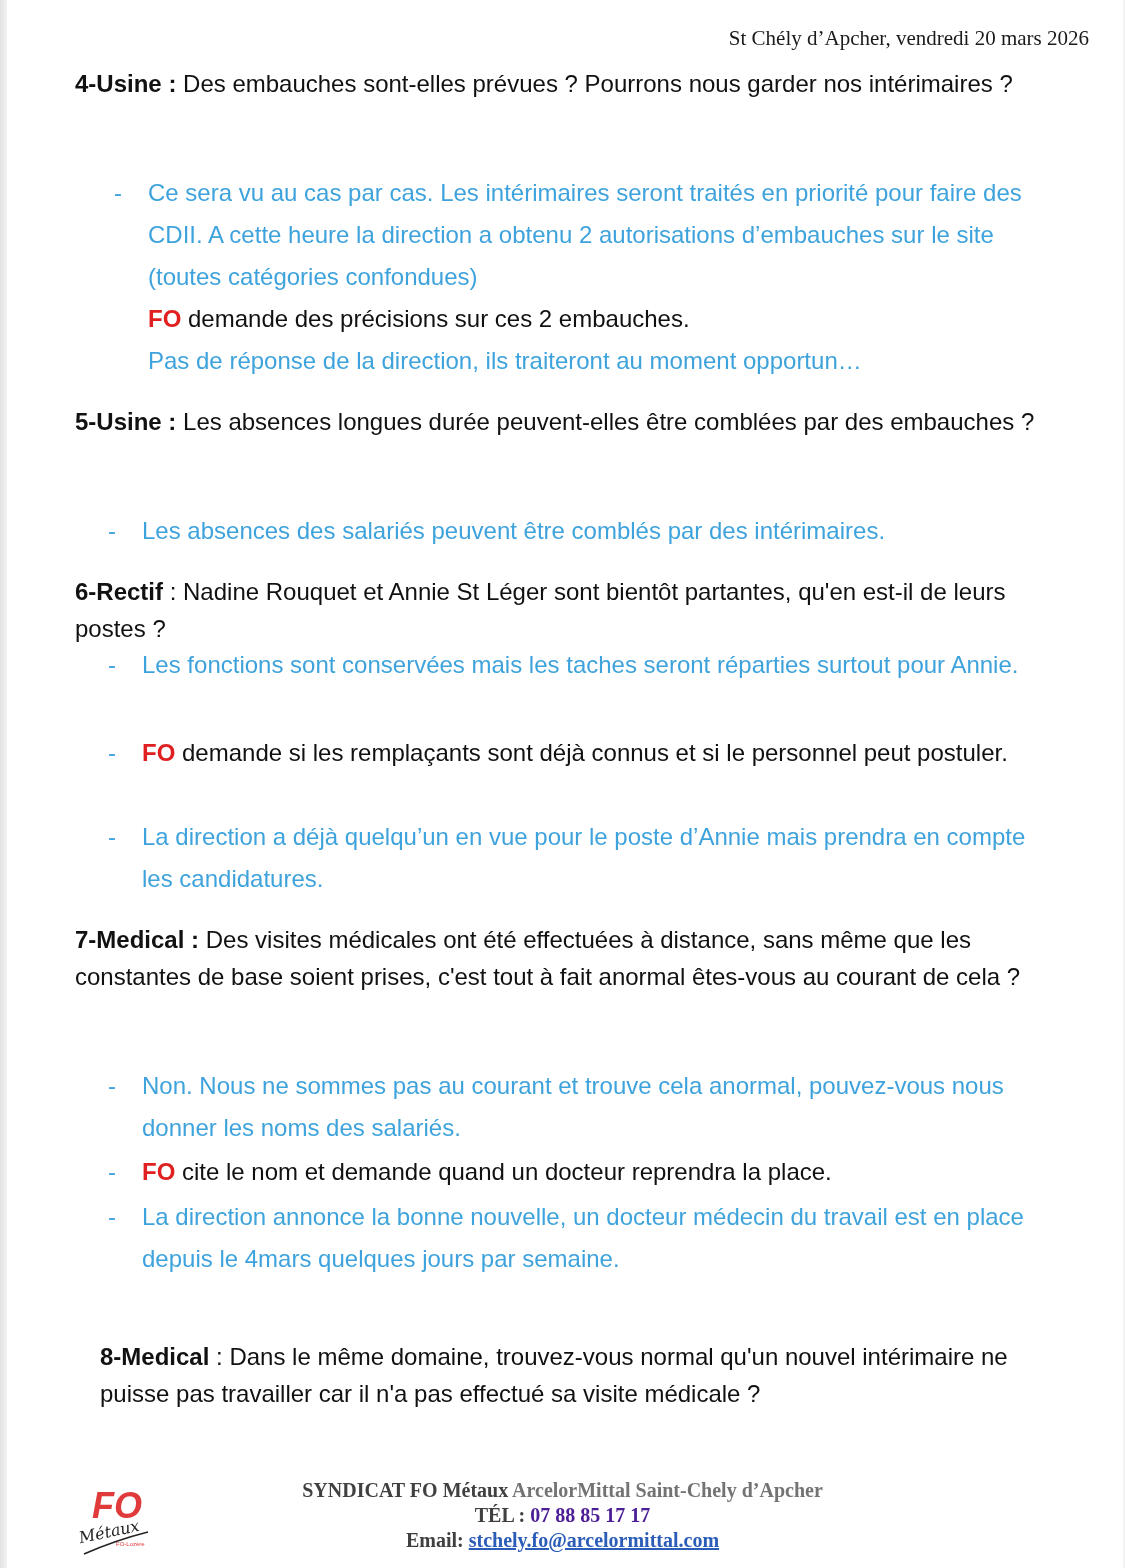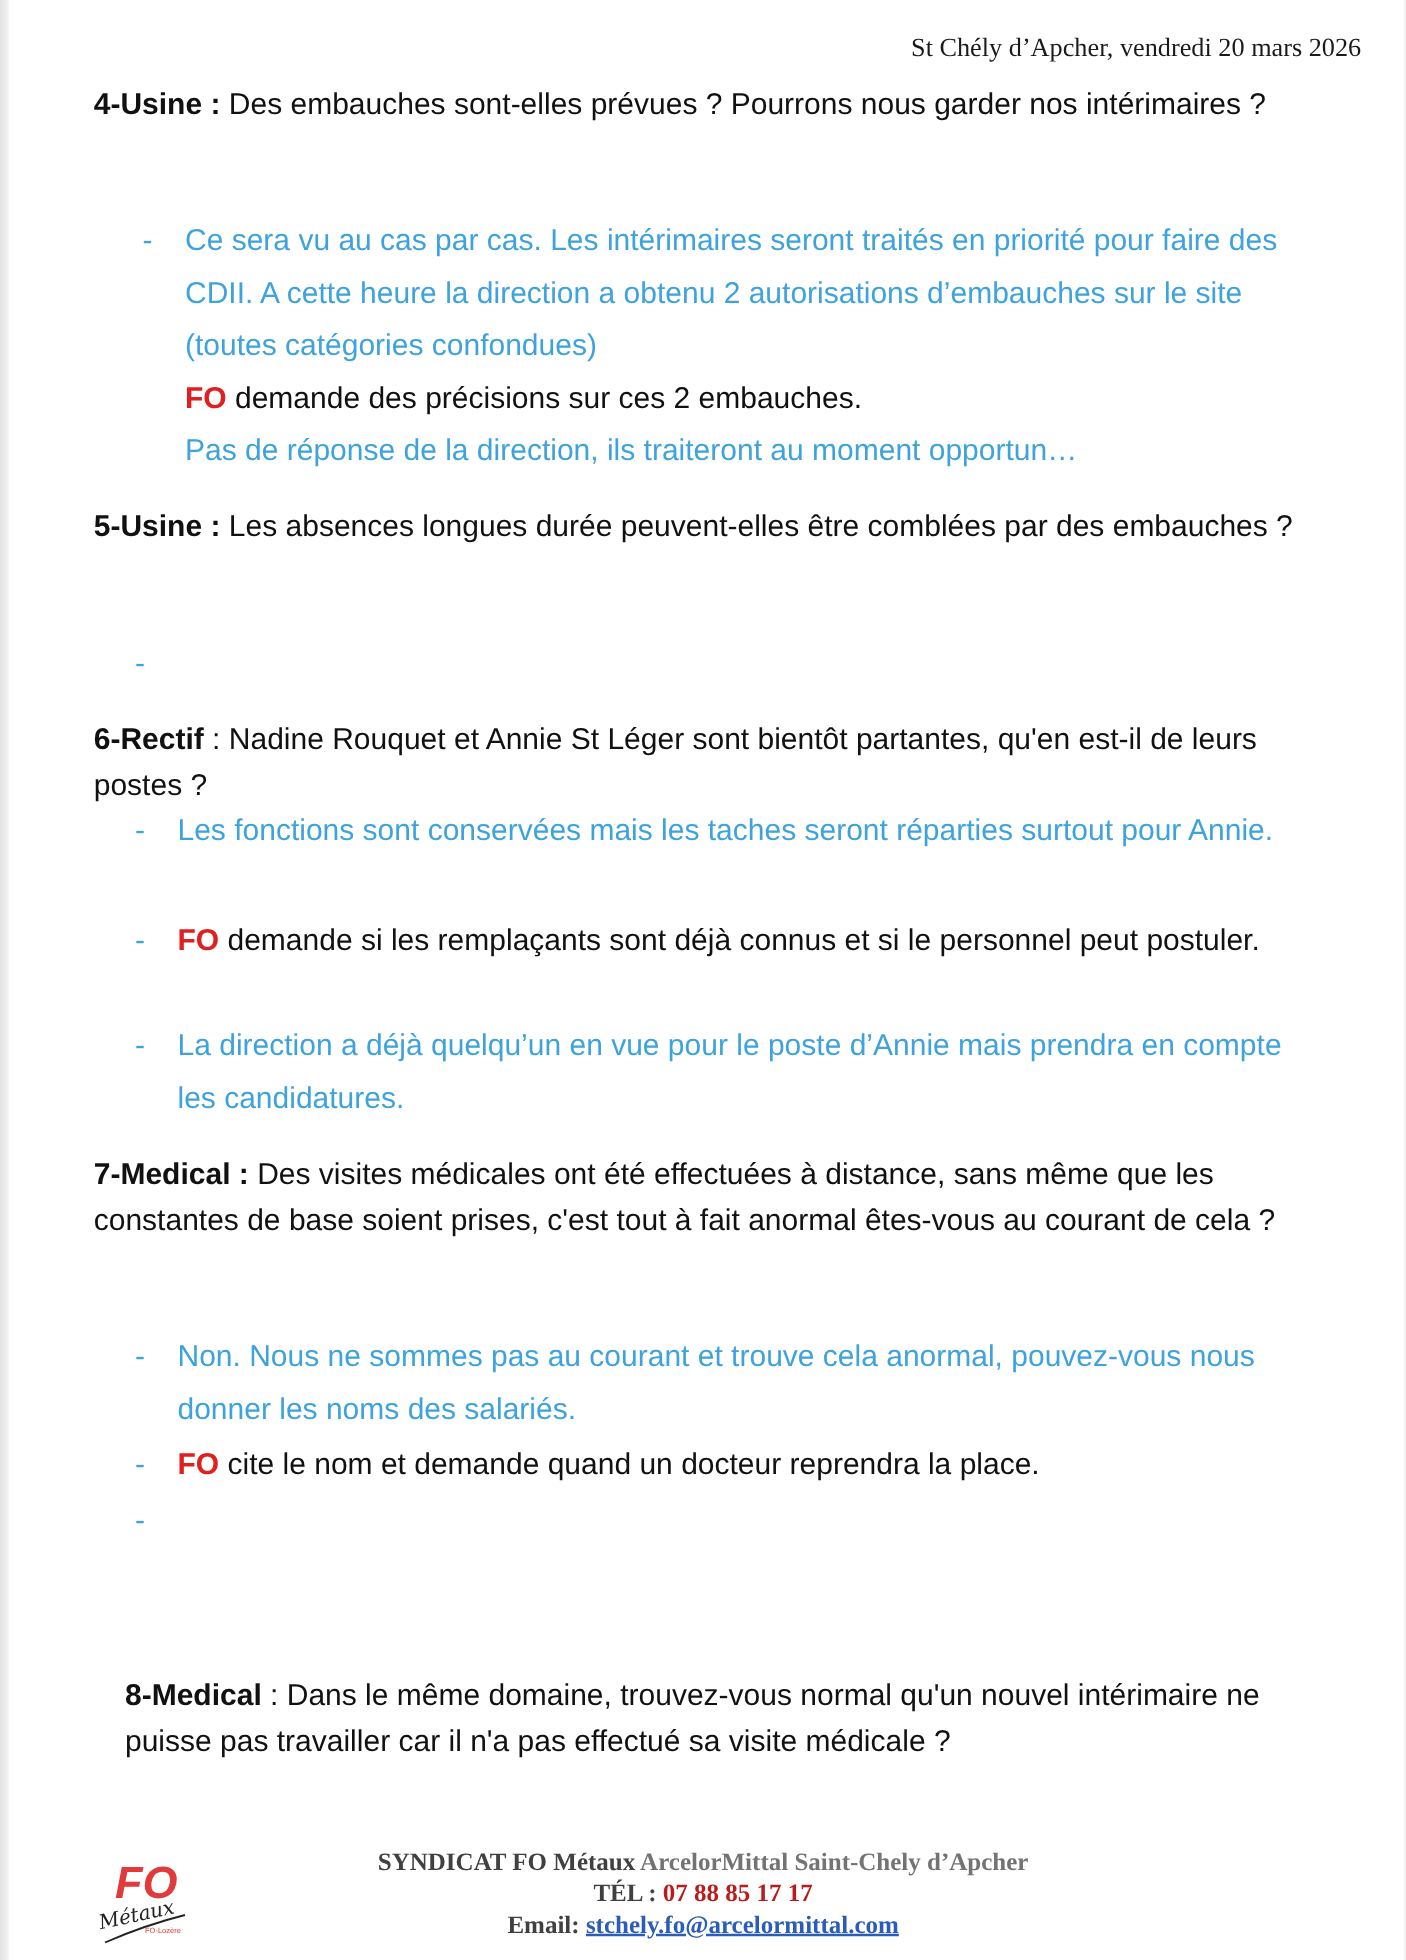--- a/index.html
+++ b/index.html
@@ -20,21 +20,21 @@
   .q .colon-b { font-weight:bold; }
 
   .ans { position:absolute; font-size:24px; line-height:42px; color:#3ea3dc; }
   .ans .dash { position:absolute; left:-34px; top:0; }
   .ans.black { color:#111111; }
   .fo { color:#e02020; font-weight:bold; }
 
   .footer { position:absolute; left:0; width:100%; top:1478px; text-align:center; font-family:"Liberation Serif","DejaVu Serif",serif; font-weight:bold; font-size:20px; line-height:25px; }
   .footer .red { color:#404040; }
   .footer .gray { color:#737373; }
-  .footer .blk { color:#b91c1c; }
+  .footer .blk { color:#4c1d95; }
   .footer .link { color:#2a5cb8; text-decoration:underline; }
   .logo { position:absolute; left:76px; top:1480px; width:80px; height:80px; }
 </style>
 </head>
 <body>
 
 <div class="edge-left"></div>
 <div class="edge-right"></div>
 
 <div class="date">St Chély d’Apcher, vendredi 20 mars 2026</div>
@@ -51,20 +51,21 @@
 </div>
 <div class="ans" style="left:148px; top:340px; width:900px;">
   <span>Pas de réponse de la direction, ils traiteront au moment opportun…</span>
 </div>
 
 <div class="block" style="top:403px;">
   <p class="q"><span class="lbl">5-Usine</span><span class="colon-b"> :</span><span> Les absences longues durée peuvent-elles être comblées par des embauches ?</span></p>
 </div>
 <div class="ans" style="left:142px; top:510px; width:900px;">
   <span class="dash">-</span>
+  <span>Les absences des salariés peuvent être comblés par des intérimaires.</span>
 </div>
 
 <div class="block" style="top:573px;">
   <p class="q"><span class="lbl">6-Rectif</span><span> : Nadine Rouquet et Annie St Léger sont bientôt partantes, qu'en est-il de leurs postes ?</span></p>
 </div>
 <div class="ans" style="left:142px; top:644px; width:880px;">
   <span class="dash">-</span>
   <span>Les fonctions sont conservées mais les taches seront réparties surtout pour Annie.</span>
 </div>
 <div class="ans black" style="left:142px; top:730px; width:900px; line-height:45px;">
@@ -82,20 +83,21 @@
 <div class="ans" style="left:142px; top:1065px; width:920px;">
   <span class="dash">-</span>
   <span>Non. Nous ne sommes pas au courant et trouve cela anormal, pouvez-vous nous donner les noms des salariés.</span>
 </div>
 <div class="ans black" style="left:142px; top:1151px; width:920px;">
   <span class="dash" style="color:#3ea3dc;">-</span>
   <span class="fo">FO</span><span> cite le nom et demande quand un docteur reprendra la place.</span>
 </div>
 <div class="ans" style="left:142px; top:1196px; width:920px;">
   <span class="dash">-</span>
+  <span>La direction annonce la bonne nouvelle, un docteur médecin du travail est en place depuis le 4mars quelques jours par semaine.</span>
 </div>
 
 <div class="block" style="top:1338px;margin-left:25px;">
   <p class="q"><span class="lbl">8-Medical</span><span> : Dans le même domaine, trouvez-vous normal qu'un nouvel intérimaire ne puisse pas travailler car il n'a pas effectué sa visite médicale ?</span></p>
 </div>
 
 <div class="logo">
   <svg width="80" height="80" viewBox="0 0 80 80">
     <text x="16" y="38" font-family="Liberation Sans, sans-serif" font-weight="bold" font-style="italic" font-size="36" fill="#e03a3a">FO</text>
     <text x="4" y="60" font-family="DejaVu Serif, serif" font-style="italic" font-size="16" fill="#222" transform="rotate(-12 20 60)">Métaux</text>

